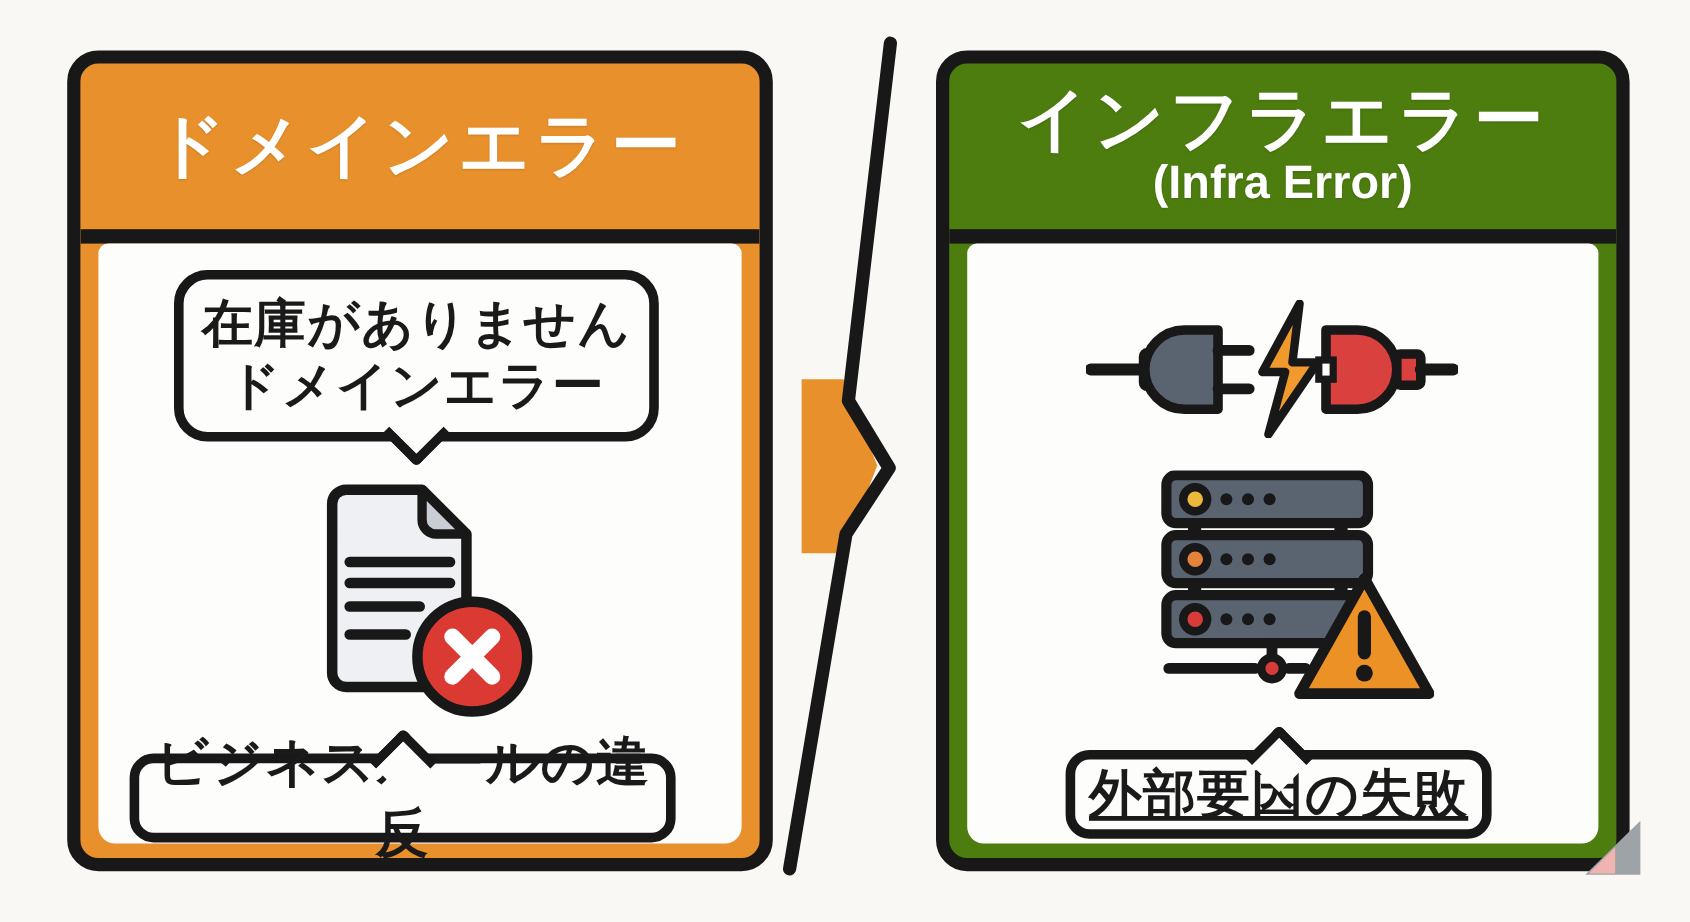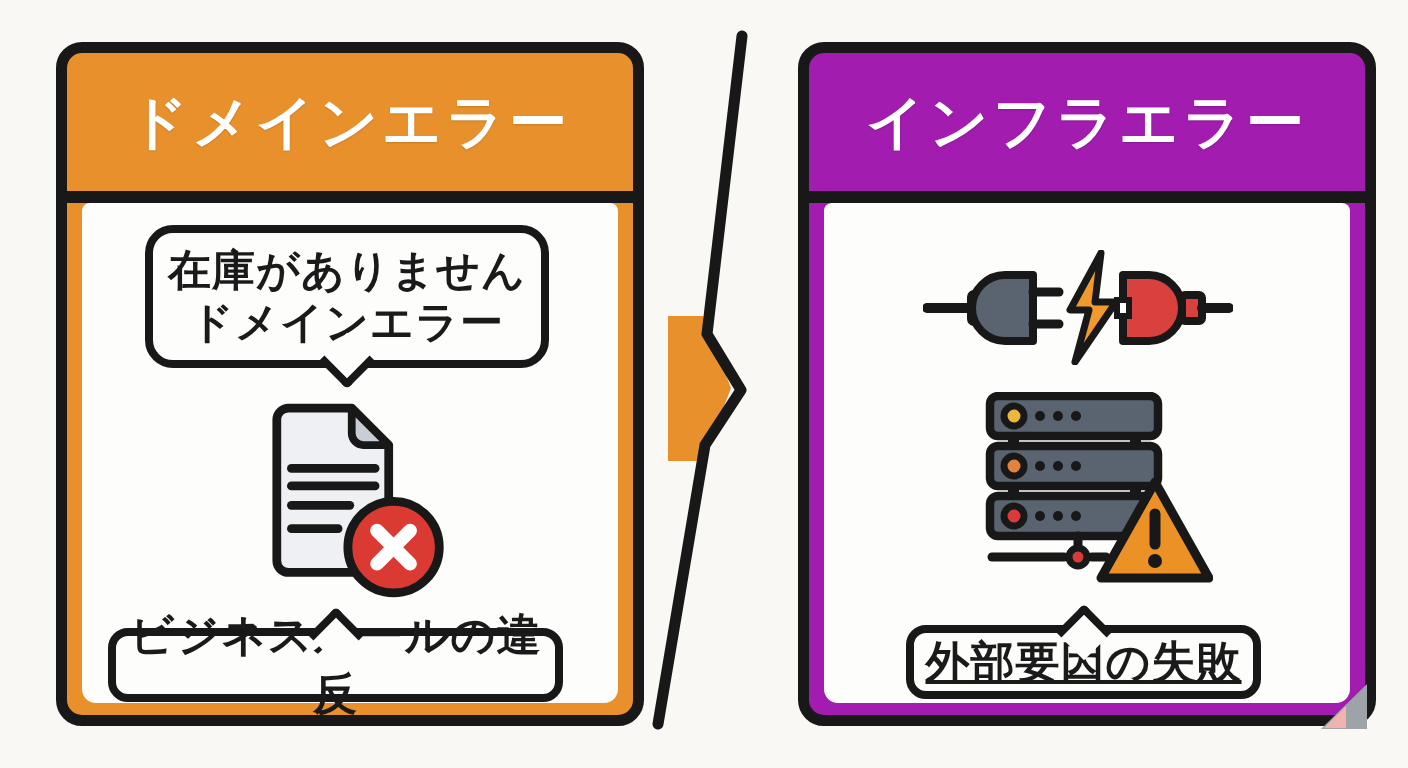--- a/index.html
+++ b/index.html
@@ -15,21 +15,21 @@
   }
   
   .panel{
     position:absolute;
     box-sizing:border-box;
     border:11px solid #181818;
     border-radius:26px;
     overflow:hidden;
   }
   .panel-domain{left:56px;top:42px;width:588px;height:684px;background:#E8912C;}
-  .panel-infra{left:780px;top:42px;width:578px;height:684px;background:#a21caf;margin-left:18px;}
+  .panel-infra{left:780px;top:42px;width:578px;height:684px;background:#4d7c0f;}
   .panel-header{
     position:absolute;left:0;right:0;top:0;height:138px;
     display:flex;flex-direction:column;align-items:center;justify-content:center;
     color:#FFFFFF;text-align:center;
   }
   .title-jp{font-size:58px;font-weight:800;letter-spacing:4px;line-height:1.1;
     text-shadow:0 1px 2px rgba(0,0,0,.15);}
   .title-en{font-size:39px;font-weight:700;letter-spacing:0;line-height:1.15;
     text-shadow:0 1px 2px rgba(0,0,0,.15);}
   .panel-divider{
@@ -120,20 +120,21 @@
         <span class="tail tail-up"></span>
         <span>ビジネスルールの違反</span>
       </div>
 
     </div>
   </section>
 
   <section class="panel panel-infra">
     <header class="panel-header">
       <div class="title-jp">インフラエラー</div>
+      <div class="title-en">(Infra Error)</div>
     </header>
     <div class="panel-divider"></div>
 
     <div class="panel-body">
 
       <svg class="plug-icon" viewBox="0 0 310 115">
         <line x1="4" y1="58" x2="50" y2="58" stroke="#181818" stroke-width="10" stroke-linecap="round"></line>
         <rect x="48" y="44" width="24" height="28" rx="3" stroke="#181818" stroke-width="8" fill="#5A6470"></rect>
         <path d="M110 25 v66 h-28 c-18 0 -33 -15 -33 -33 s15 -33 33 -33 z" stroke="#181818" stroke-width="8" stroke-linejoin="round" fill="#5A6470"></path>
         <g stroke="#181818" stroke-width="9" stroke-linecap="round">

